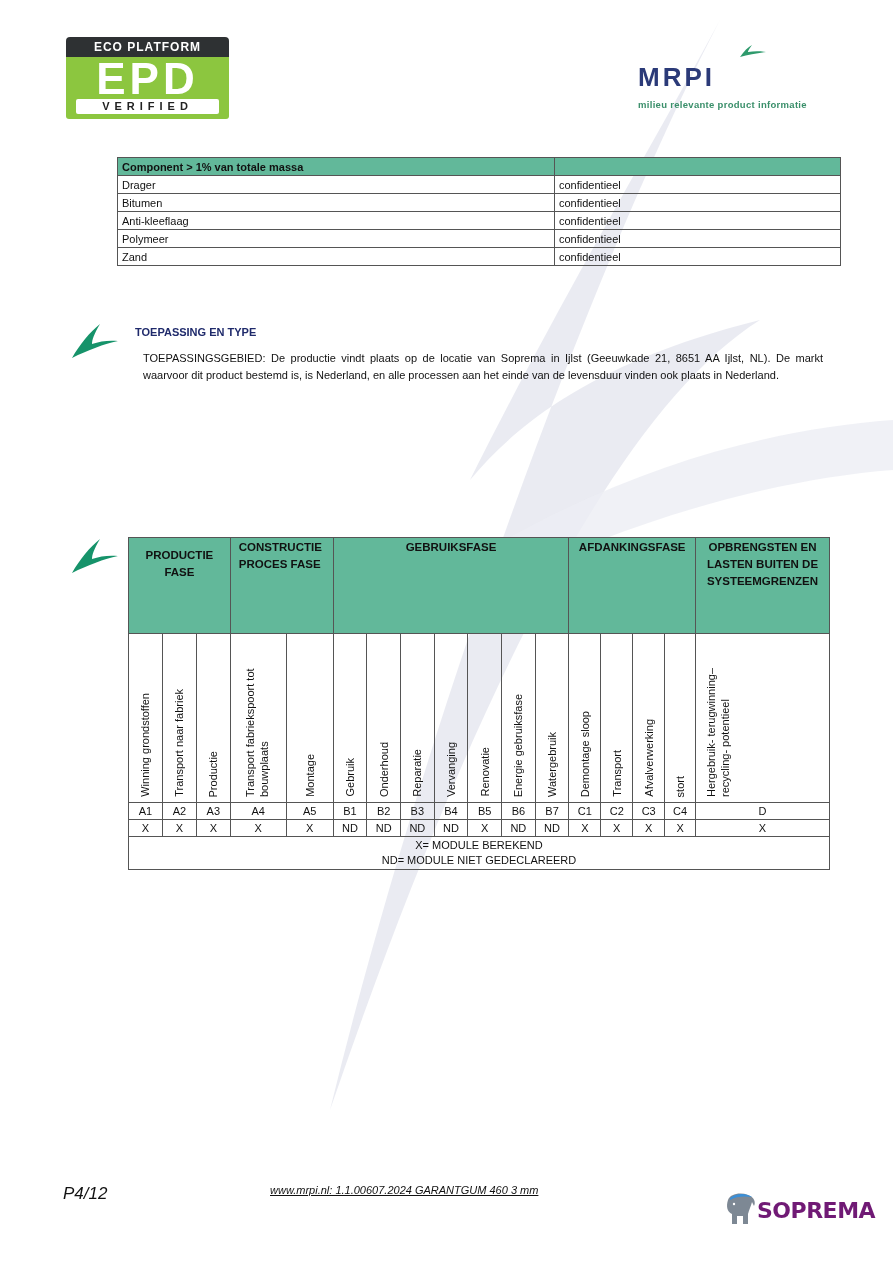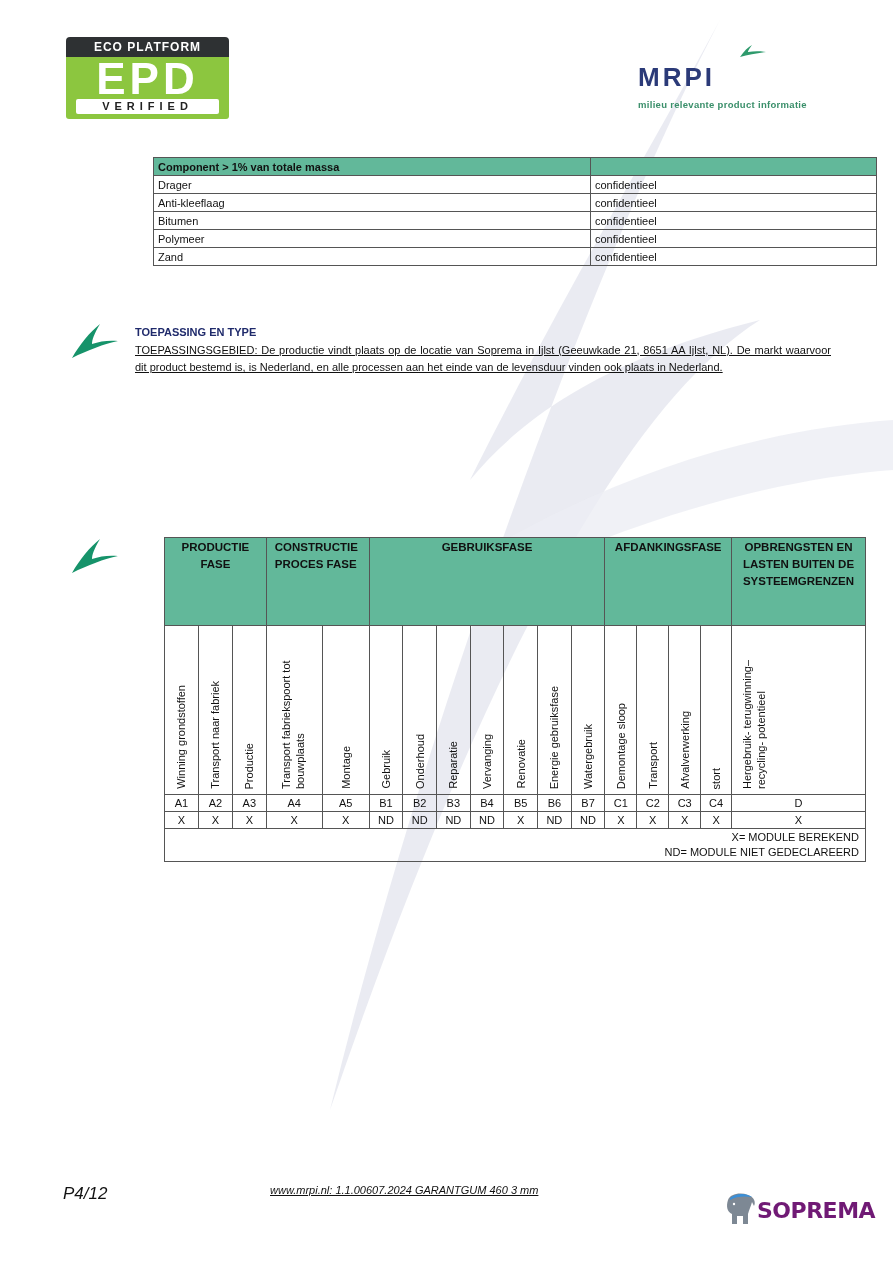--- a/index.html
+++ b/index.html
@@ -18,44 +18,44 @@
   .epd-verified { position:absolute; left:10px; right:10px; bottom:5px; height:15px; background:#ffffff;
                   border-radius:2px; color:#222; font-size:11px; font-weight:bold; letter-spacing:5px;
                   text-align:center; line-height:15px; }
 
   
   .mrpi-logo { left:638px; top:55px; width:200px; height:70px; }
   .mrpi-word { font-size:26px; font-weight:bold; color:#2b3a78; letter-spacing:3px; line-height:44px; }
   .mrpi-tag { font-size:9.5px; font-weight:bold; color:#3a8f6a; letter-spacing:0.3px; }
 
   
-  table { border-collapse:collapse;margin-left:36px; }
+  table { border-collapse:collapse; }
   .comp-table { left:117px; top:157px; width:724px; font-size:11px; }
   .comp-table td { border:1px solid #555; padding:1px 4px; height:15px; }
   .comp-table .hdr td { background:#62b89a; font-weight:bold; }
   .comp-table td.c1 { width:428px; }
 
   
   .bullet { width:50px; height:40px; }
 
   .section { left:135px; top:324px; width:696px; font-size:11px; line-height:17.5px; text-align:justify; }
   .section-title { color:#1f2a6b; font-weight:bold; }
-  .section p { margin:0;text-decoration:underline; }
+  .section p { margin:8px; }
   .section p.gap { margin-top:17px; }
 
   
   .mod-table { left:128px; top:537px; width:702px; font-size:11px; }
   .mod-table td { border:1px solid #555; text-align:center; padding:0; }
   .mod-table .phase td { background:#62b89a; font-weight:bold; vertical-align:top; height:86px;
                          font-size:11.5px; line-height:17px; padding-top:1px; }
   .mod-table .vert td { height:168px; vertical-align:bottom; position:relative; }
   .vtext { writing-mode:vertical-rl; transform:rotate(180deg); white-space:nowrap; text-align:left;
            display:inline-block; font-size:11px; line-height:14px; padding-top:3px; }
   .mod-table .codes td, .mod-table .vals td { height:16px; }
-  .mod-table .legend td { text-align:right; padding:1px 6px; line-height:15px; height:30px; vertical-align:top; }
+  .mod-table .legend td { text-align:center; padding:1px 6px; line-height:15px; height:30px; vertical-align:top; }
 
   .footer-page { left:63px; top:1184px; font-size:17px; font-style:italic; }
   .footer-url { left:270px; top:1184px; font-size:11px; font-style:italic; text-decoration:underline; }
   .soprema { left:722px; top:1188px; width:150px; height:42px; }
   .soprema-word { position:absolute; left:35px; top:10px; font-size:22px; font-weight:bold; color:#701a75;
                   letter-spacing:-0.5px; font-family:"DejaVu Sans", sans-serif; }
 </style>
 </head>
 <body>
 
@@ -84,25 +84,25 @@
   <tbody>
       <tr class="hdr">
     <td class="c1">Component &gt; 1% van totale massa</td>
     <td></td>
   </tr>
   <tr>
     <td>Drager</td>
     <td>confidentieel</td>
   </tr>
   <tr>
+    <td>Bitumen</td>
+    <td>confidentieel</td>
+  </tr>
+  <tr>
     <td>Anti-kleeflaag</td>
-    <td>confidentieel</td>
-  </tr>
-  <tr>
-    <td>Bitumen</td>
     <td>confidentieel</td>
   </tr>
   <tr>
     <td>Polymeer</td>
     <td>confidentieel</td>
   </tr>
   <tr>
     <td>Zand</td>
     <td>confidentieel</td>
   </tr>
@@ -137,21 +137,21 @@
       <col style="width:34px">
       <col style="width:34px">
     <col style="width:32px">
       <col style="width:32px">
       <col style="width:32px">
       <col style="width:31px">
     <col style="width:134px">
   </colgroup>
   <tbody>
       <tr class="phase">
-    <td colspan="3" style="padding:1px 12px 0">PRODUCTIE FASE</td>
+    <td colspan="3" style="padding:9px 12px 0">PRODUCTIE FASE</td>
     <td colspan="2" style="text-align:left;padding-left:8px">CONSTRUCTIE PROCES FASE</td>
     <td colspan="7">GEBRUIKSFASE</td>
     <td colspan="4">AFDANKINGSFASE</td>
     <td style="padding:1px 6px 0">OPBRENGSTEN EN LASTEN BUITEN DE SYSTEEMGRENZEN</td>
   </tr>
   <tr class="vert">
     <td><span class="vtext">Winning grondstoffen</span></td>
     <td><span class="vtext">Transport naar fabriek</span></td>
     <td><span class="vtext">Productie</span></td>
     <td><span class="vtext" style="white-space:normal;height:140px;width:30px">Transport fabriekspoort tot bouwplaats</span></td>

